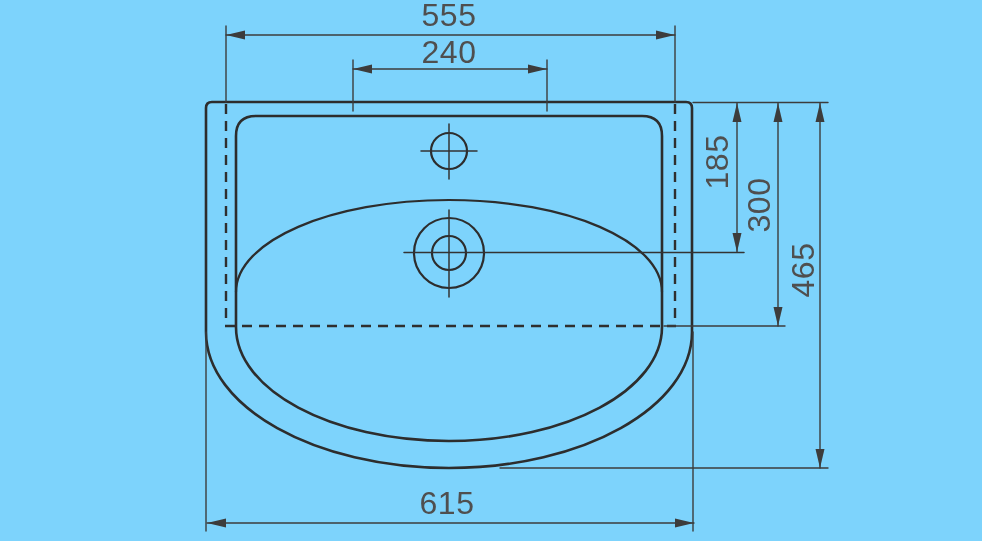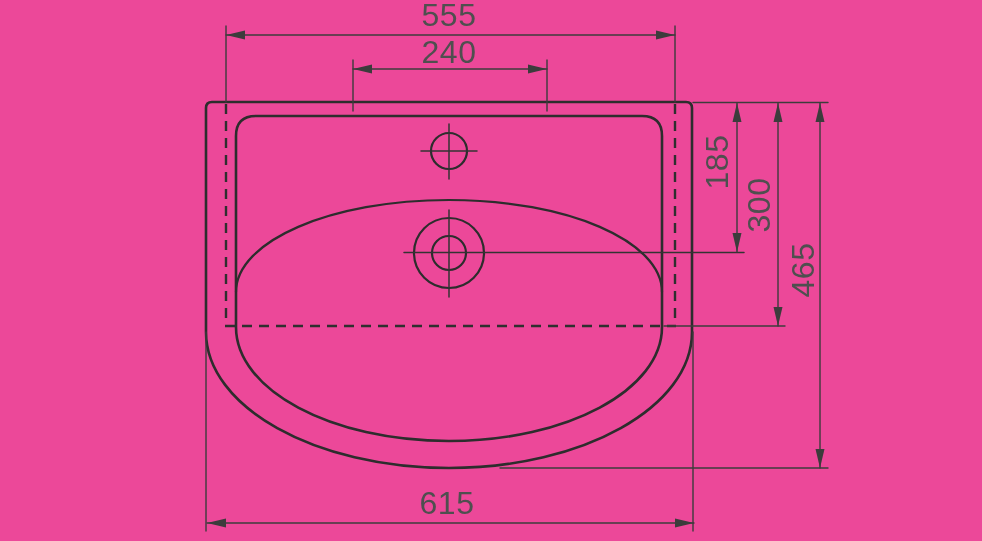--- a/index.html
+++ b/index.html
@@ -5,21 +5,21 @@
   html, body {
     margin: 0;
     padding: 0;
     background: #ffffff;
     font-family: "Liberation Sans", sans-serif;
   }
   .stage {
     position: relative;
     width: 982px;
     height: 541px;
-    background: #ec4899;
+    background: #7dd3fc;
     overflow: hidden;
     text-align: right;
   }
   svg { display: block; }
 
   
   .outline {
     fill: none;
     stroke: #2d2d2d;
     stroke-width: 2.6;

